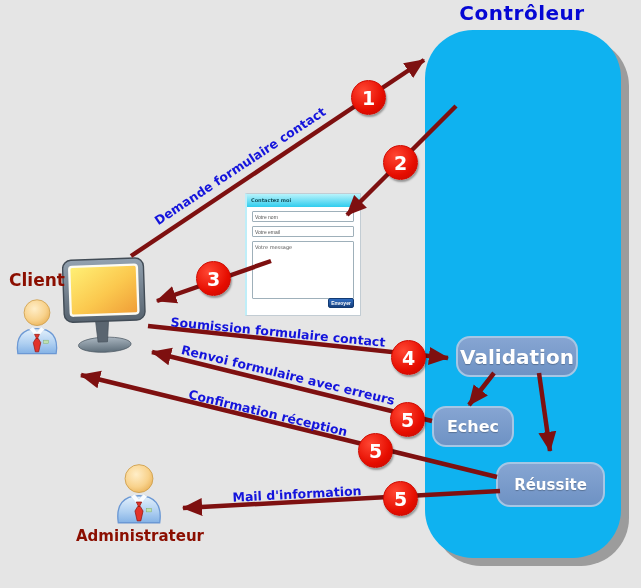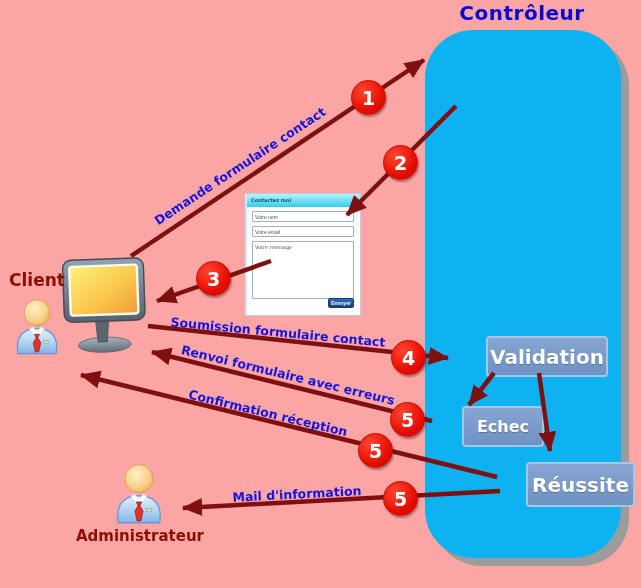--- a/index.html
+++ b/index.html
@@ -1,18 +1,18 @@
 <!DOCTYPE html>
 <html><head>
 <meta charset="utf-8">
 <style>
   html,body{margin:0;padding:0;background:#ffffff;}
   .canvas{
     position:relative;width:641px;height:588px;overflow:hidden;
-    font-family:"DejaVu Sans","Liberation Sans",sans-serif;background:#fca5a5;
+    font-family:"DejaVu Sans","Liberation Sans",sans-serif;background:#e5e5e5;
   }
   
   .controller-shape{
     position:absolute;left:425px;top:30px;width:196px;height:528px;
     background:#0fb2f0;border-radius:48px;z-index:1;
     box-shadow:8px 8px 0 #9c9c9c;
   }
   .controller-title{
     position:absolute;left:426px;top:1px;width:192px;text-align:center;
     font-size:20px;font-weight:bold;color:#0507d4;z-index:4;letter-spacing:.5px;
@@ -48,28 +48,27 @@
     font-family:"DejaVu Sans",sans-serif;background:#fff;
   }
   .form-submit{
     position:absolute;right:6px;top:104px;width:26px;height:10px;
     background:linear-gradient(#2f6cc0,#16407e);border:1px solid #123a72;border-radius:2px;
     color:#fff;font-size:5px;font-weight:bold;line-height:8px;padding:0;cursor:pointer;
   }
   
   .state-box{
     position:absolute;z-index:2;background:linear-gradient(#86a5d2,#6e92c4);
-    border:2px solid #a6c6e4;border-radius:4px;color:#ffffff;font-weight:bold;
+    border:2px solid #a6c6e4;border-radius:14px;color:#ffffff;font-weight:bold;
     display:flex;align-items:center;justify-content:center;
     text-shadow:0 1px 1px rgba(0,0,0,.25);
-    margin-left:30px;
   }
   .state-validation{left:456px;top:336px;width:118px;height:37px;font-size:20px;}
   .state-echec{left:432px;top:406px;width:78px;height:37px;font-size:16px;}
-  .state-reussite{left:496px;top:462px;width:105px;height:41px;font-size:20px;}
+  .state-reussite{left:496px;top:462px;width:105px;height:41px;font-size:15px;}
   
   .arrows{position:absolute;left:0;top:0;width:641px;height:588px;z-index:3;pointer-events:none;}
   
   .flow-label{
     position:absolute;z-index:4;font-size:12.5px;font-weight:bold;color:#1414dc;
     white-space:nowrap;transform:translate(-50%,-50%) rotate(var(--r));
   }
   .lbl-demande{left:240px;top:166px;--r:-33.5deg;}
   .lbl-soumission{left:278px;top:332px;--r:5.5deg;}
   .lbl-renvoi{left:288px;top:375px;--r:13.5deg;}

